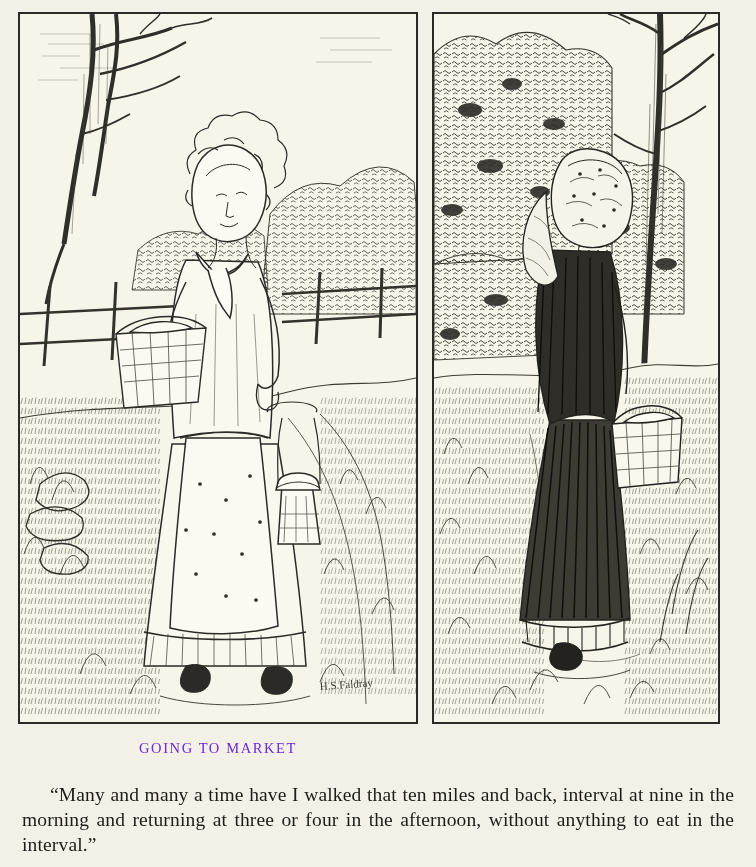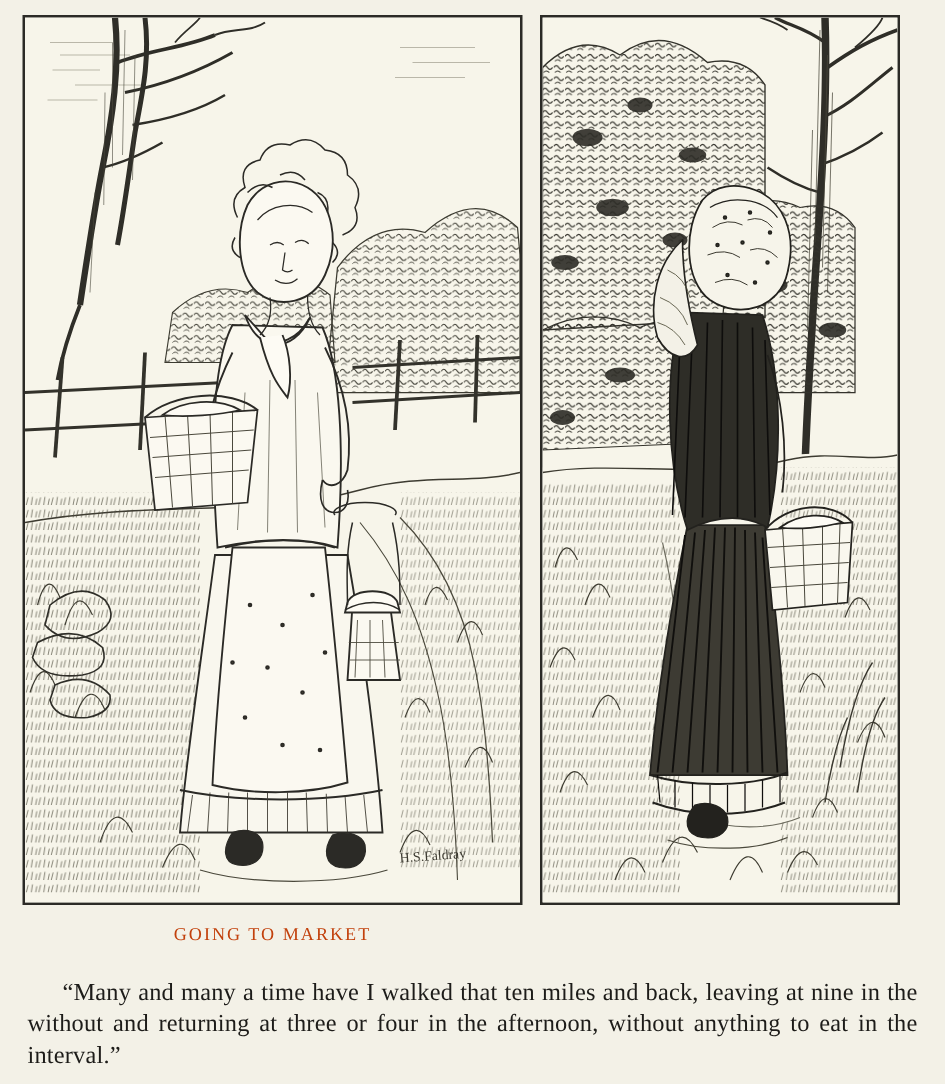--- a/index.html
+++ b/index.html
@@ -56,21 +56,21 @@
     left: 0;
     top: 740px;
     width: 756px;
     height: 26px;
   }
   .caption {
     position: absolute;
     font-family: "Liberation Serif", serif;
     font-size: 14.5px;
     letter-spacing: 1.6px;
-    color: #c2410c;
+    color: #6d28d9;
     white-space: nowrap;
   }
   .caption.left {
     left: 18px;
     top: 0;
     width: 400px;
     text-align: center;
   }
   .caption.right {
     left: 432px;
@@ -397,15 +397,15 @@
           <path d="M100 658 C130 668 172 666 196 656" stroke="#4a483b" stroke-width="1" fill="none"></path>
         </svg>
       </div>
     </div>
   </div>
 
   <div class="caption-row">
     <div class="caption left">GOING TO MARKET</div>
   </div>
 
-  <div class="quote">“Many  and many a time have I walked that ten miles and back, leaving at nine in the without and returning at three or four in the afternoon, without anything to eat in the interval.”</div>
+  <div class="quote">“Many  and many a time have I walked that ten miles and back, interval at nine in the morning and returning at three or four in the afternoon, without anything to eat in the interval.”</div>
 
 </div>
 
 </body></html>

